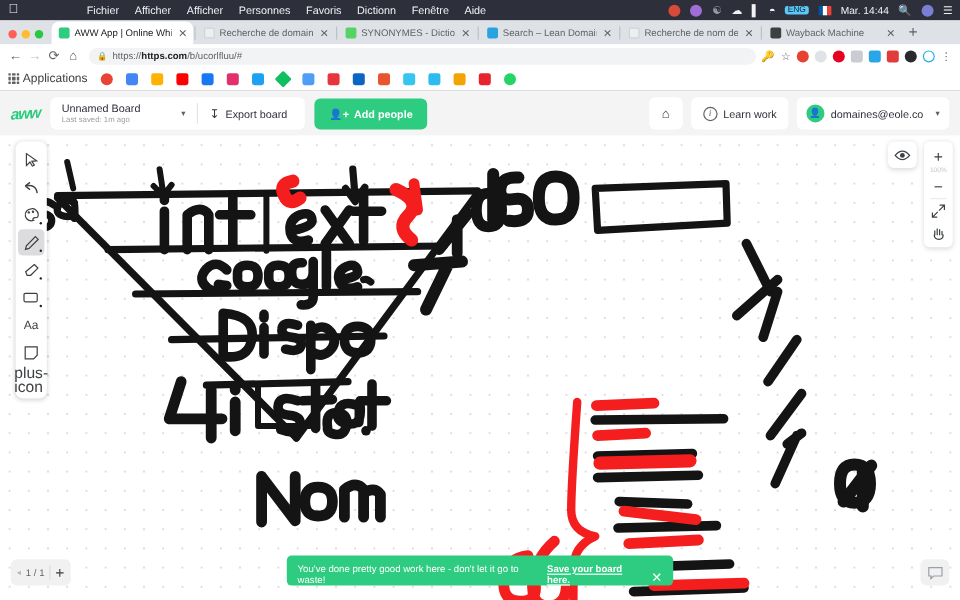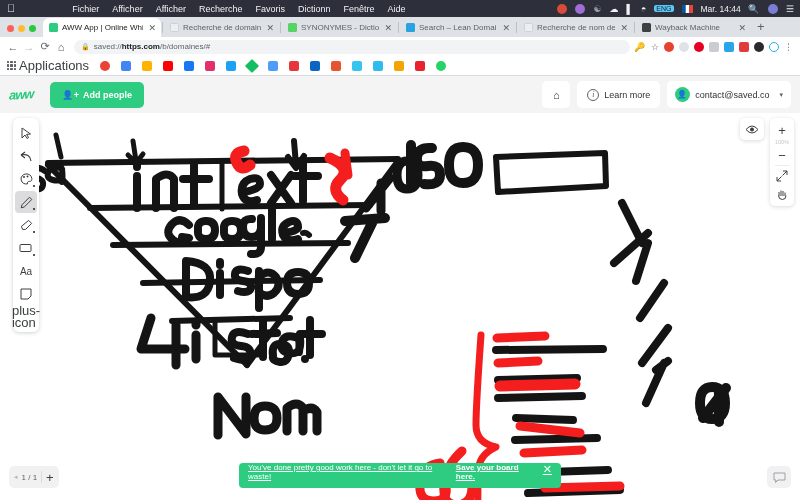--- a/index.html
+++ b/index.html
@@ -62,21 +62,21 @@
   .omnibox .urlpath { color: #5f6368; }
   .omniicons { display: flex; align-items: center; gap: 5px; padding-right: 2px; }
   .omniicons .oi { font-size: 9px; color: #5f6368; display:inline-flex; }
 
   
   .bmbar {
     position: absolute; top: 56px; left: 0; width: 800px; height: 20px;
     background: #fff; display: flex; align-items: center; padding: 0 7px;
     border-bottom: 1px solid #dadce0; gap: 11px;
   }
-  .bm { display: flex; align-items: center; gap: 3px; font-size: 13px; color: #3c4043; }
+  .bm { display: flex; align-items: center; gap: 3px; font-size: 10px; color: #3c4043; }
   .bm .bi { width: 10px; height: 10px; border-radius: 2px; display: block; }
   .grid-ic { width: 9px; height: 9px; display: grid; grid-template-columns: repeat(3,1fr);
              grid-template-rows: repeat(3,1fr); gap: 1px; }
   .grid-ic i { background: #5f6368; display: block; border-radius: .5px; }
 
   
   .appbar {
     position: absolute; top: 76px; left: 0; width: 800px; height: 37px;
     background: #f4f4f5; display: flex; align-items: center; padding: 0 9px;
   }
@@ -141,41 +141,41 @@
   
   .pager { position: absolute; left: 9px; top: 466px; height: 22px;
            background: #f1f1f2; border-radius: 5px; display: flex; align-items: center;
            padding: 0 5px; gap: 4px; }
   .pager .parrow { font-size: 7px; color: #b6b8bc; }
   .pager .pnum { font-size: 8px; color: #5f6368; }
   .pager .psep { width: 1px; height: 12px; background: #dcdcde; }
   .pager .padd { font-size: 13px; color: #3c4043; line-height: 13px; }
 
   .toast { position: absolute; left: 239px; top: 463px; width: 322px; height: 25px;
-           background: #2ecc80; border-radius: 4px; display: flex; align-items: flex-start;
-           padding: 0 9px; color: #fff; font-size: 8px; gap: 6px; text-decoration: underline; }
+           background: #2ecc80; border-radius: 4px; display: flex; align-items: flex-end;
+           padding: 0 9px; color: #fff; font-size: 8px; gap: 6px; }
   .toast .tlink { text-decoration: underline; font-weight: bold; }
   .toast .tclose { margin-left: auto; font-size: 11px; }
 
   .chatbtn { position: absolute; left: 767px; top: 466px; width: 24px; height: 22px;
              background: #f1f1f2; border-radius: 5px; display: flex;
              align-items: center; justify-content: center; }
 </style>
 </head>
 <body>
 
 <div id="app">
 
   <div class="macbar">
     <span class="apple"></span>
     <span class="mitem bold">Chrome</span>
     <span class="mitem">Fichier</span>
     <span class="mitem">Afficher</span>
     <span class="mitem">Afficher</span>
-    <span class="mitem">Recherche</span>
+    <span class="mitem">Personnes</span>
     <span class="mitem">Favoris</span>
     <span class="mitem">Dictionn</span>
     <span class="mitem">Fenêtre</span>
     <span class="mitem">Aide</span>
     <span class="right">
       <span class="ic">
           <i class="dot-ic" style="background:#d94a38"></i>
         </span>
       <span class="ic">
           <i class="dot-ic" style="background:#a06cd5"></i>
@@ -247,21 +247,21 @@
   </div>
 
   <div class="omnirow">
     <span class="navbtn">←</span>
     <span class="navbtn dim">→</span>
     <span class="navbtn">⟳</span>
     <span class="navbtn">⌂</span>
     <div class="omnibox">
       <span class="lock">🔒</span>
       <span>
-        <span class="urlsch">saved://</span><span class="urlhost">https.com</span><span class="urlpath">/b/domaines/#</span>
+        <span class="urlsch">https://</span><span class="urlhost">https.com</span><span class="urlpath">/b/ucorlfluu/#</span>
       </span>
     </div>
     <span class="omniicons">
       <span class="oi">🔑</span>
       <span class="oi">☆</span>
       <span class="oi">
           <i class="dot-ic" style="background:#e6422f"></i>
         </span>
       <span class="oi">
           <i class="dot-ic" style="background:#dfe3e8"></i>
@@ -351,35 +351,47 @@
     <span class="bm">
         <i class="bi" style="background:#e8232f"></i>
       </span>
     <span class="bm">
         <i class="bi" style="background:#25d366;border-radius:50%"></i>
       </span>
   </div>
 
   <div class="appbar">
     <span class="logo">aww</span>
+    <div class="boardbox">
+      <span>
+        <div class="boardname">Unnamed Board</div>
+        <div class="boardsaved">Last saved: 1m ago</div>
+      </span>
+      <span class="caret">▾</span>
+      <span class="divider-v"></span>
+      <span class="exportbtn">
+        <span style="font-size:10px">↧</span>
+        <span>Export board</span>
+      </span>
+    </div>
     <span class="addpeople">
       <span style="font-size:9px">👤+</span>
       <span>Add people</span>
     </span>
     <span class="spacer"></span>
     <span class="homebtn">
       <span>⌂</span>
     </span>
     <span class="learnmore">
       <span class="circ-i">i</span>
-      <span>Learn more</span>
+      <span>Learn work</span>
     </span>
     <span class="account">
       <span class="avatar">👤</span>
-      <span>contact@saved.co</span>
+      <span>domaines@eole.co</span>
       <span class="caret" style="margin:0 0 0 5px">▾</span>
     </span>
   </div>
 
   <div class="canvas">
     <div class="dots"></div>
     <svg class="drawing" viewBox="0 0 800 387">
       <g fill="none" stroke="#141414" stroke-linecap="round" stroke-linejoin="round">
 
         <path d="M133 28 L136 48 M128 42 L136 50 L143 41" stroke-width="5"></path>

